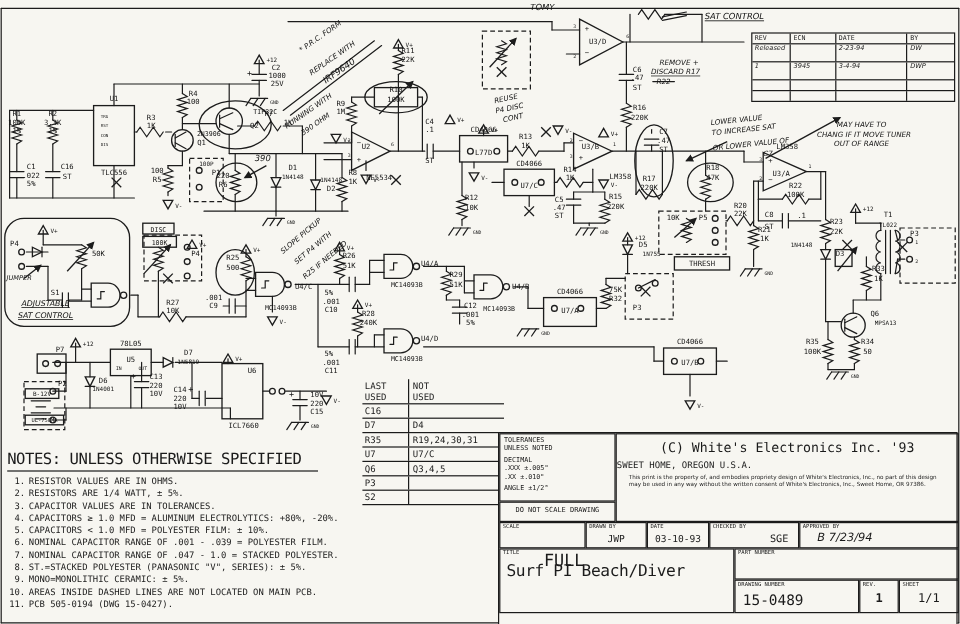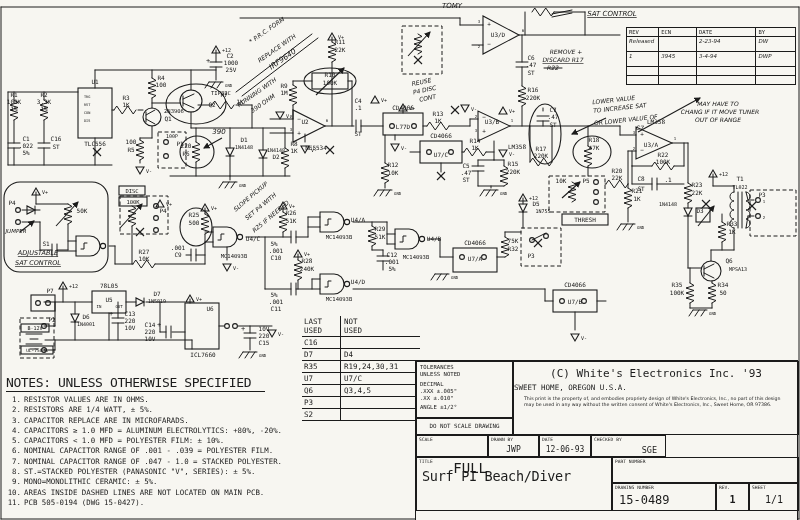--- a/index.html
+++ b/index.html
@@ -872,21 +872,21 @@
         <li>
           <span class="n">1.</span>
           <span>RESISTOR VALUES ARE IN OHMS.</span>
         </li>
         <li>
           <span class="n">2.</span>
           <span>RESISTORS ARE 1/4 WATT, ± 5%.</span>
         </li>
         <li>
           <span class="n">3.</span>
-          <span>CAPACITOR REPLACE ARE IN MICROFARADS.</span>
+          <span>CAPACITOR VALUES ARE IN TOLERANCES.</span>
         </li>
         <li>
           <span class="n">4.</span>
           <span>CAPACITORS ≥ 1.0 MFD = ALUMINUM ELECTROLYTICS: +80%, -20%.</span>
         </li>
         <li>
           <span class="n">5.</span>
           <span>CAPACITORS &lt; 1.0 MFD = POLYESTER FILM: ± 10%.</span>
         </li>
         <li>
@@ -936,25 +936,29 @@
     <div class="cell" style="left:0;top:74px;width:72px;height:22px">
       <span class="lab">SCALE</span>
       <div style="text-align:right;font-size:14px;margin-top:24px">FULL</div>
     </div>
     <div class="cell" style="left:72px;top:74px;width:51px;height:22px">
       <span class="lab">DRAWN BY</span>
       <div style="text-align:center;font-size:8px;margin-top:9px">JWP</div>
     </div>
     <div class="cell" style="left:123px;top:74px;width:52px;height:22px">
       <span class="lab">DATE</span>
-      <div style="text-align:center;font-size:8px;margin-top:9px">12-06-93</div>
+      <div style="text-align:center;font-size:8px;margin-top:9px">03-10-93</div>
     </div>
     <div class="cell" style="left:175px;top:74px;width:75px;height:22px">
       <span class="lab">CHECKED BY</span>
       <div style="text-align:right;font-size:8.5px;margin:9px 8px 0 0">SGE</div>
+    </div>
+    <div class="cell" style="left:250px;top:74px;width:133px;height:22px">
+      <span class="lab">APPROVED BY</span>
+      <div class="hw" style="font-size:9.5px;margin:7px 0 0 14px">B 7/23/94</div>
     </div>
     <div class="cell" style="left:0;top:96px;width:196px;height:54px">
       <span class="lab">TITLE</span>
       <div style="font-size:13.5px;margin:10px 0 18px 5px;letter-spacing:-0.3px">Surf PI Beach/Diver</div>
     </div>
     <div class="cell" style="left:196px;top:96px;width:187px;height:26px">
       <span class="lab">PART NUMBER</span>
     </div>
     <div class="cell" style="left:196px;top:122px;width:104px;height:28px">
       <span class="lab">DRAWING NUMBER</span>

